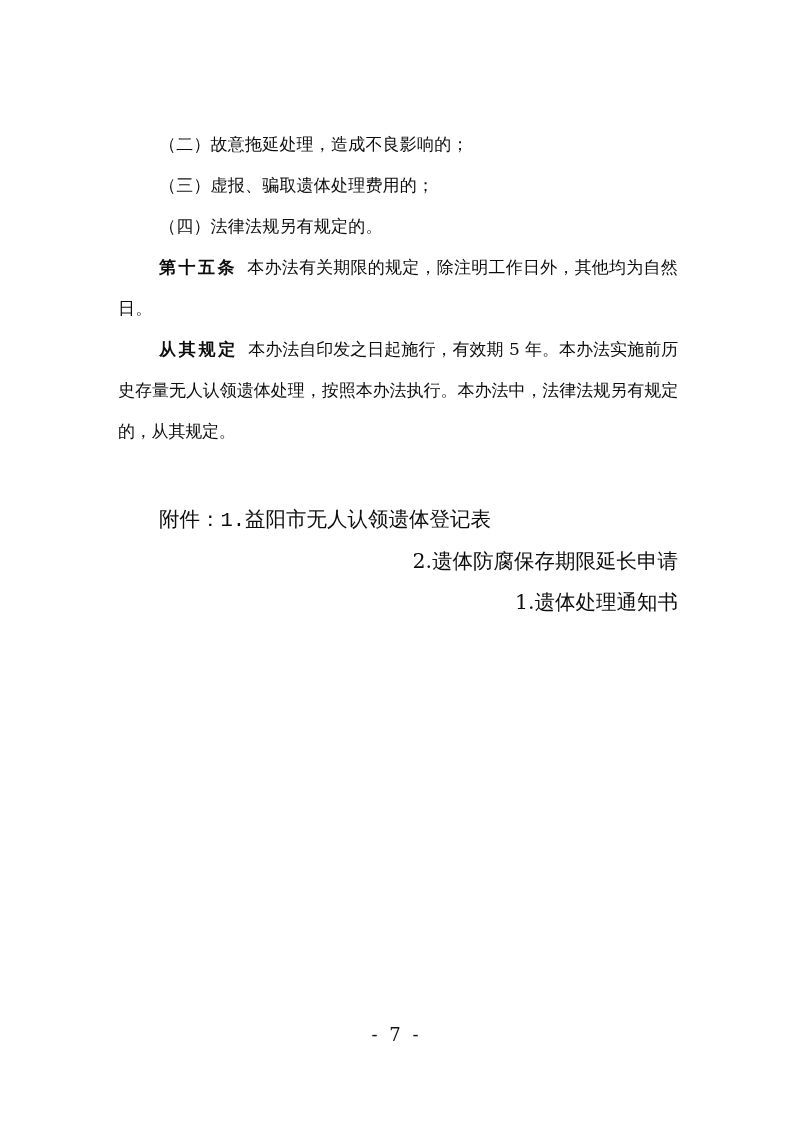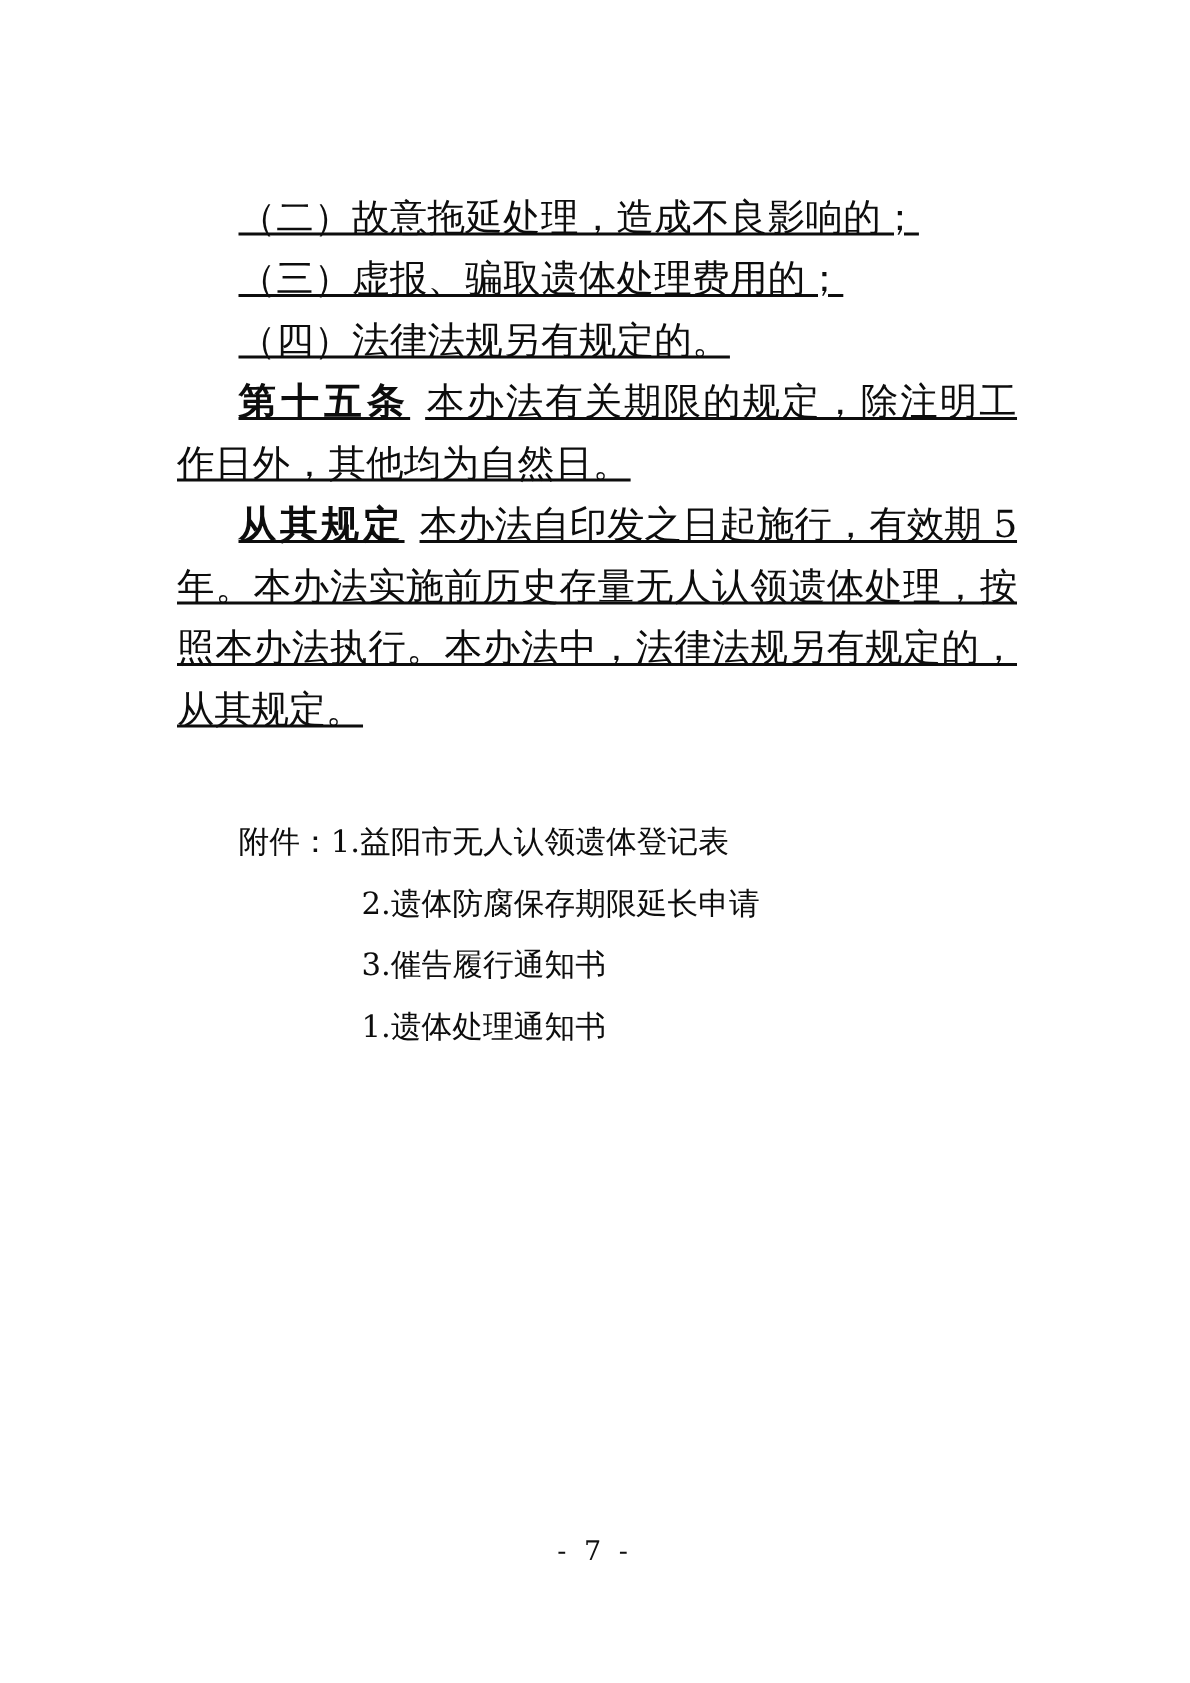--- a/index.html
+++ b/index.html
@@ -23,27 +23,26 @@
     height: 1122px;
     background: #fff;
   }
   .content {
     position: absolute;
     left: 118px;
     top: 124px;
     width: 560px;
   }
   .para {
-    font-size: 25px;
+    font-size: 17px;
     line-height: 41px;
     text-align: justify;
     text-justify: inter-ideograph;
     margin: 0;
     letter-spacing: 0.2px;
-    text-decoration: underline;
   }
   .indent2 {
     text-indent: 41px;
   }
   .clause-label {
     font-weight: bold;
     letter-spacing: 2.5px;
   }
   .clause-gap {
     display: inline-block;
@@ -56,23 +55,25 @@
     margin-top: 48px;
   }
   .attach-line {
     font-size: 20.5px;
     line-height: 41px;
     margin: 0;
     white-space: pre;
   }
   .attach-line.first {
     text-indent: 41px;
+    font-family: Liberation Mono, monospace;
   }
   .attach-line.rest {
     text-indent: 123px;
+    text-align: right;
   }
   .page-number {
     position: absolute;
     left: 0;
     top: 1024px;
     width: 793px;
     text-align: center;
     font-size: 18px;
     font-family: "DejaVu Serif", "Liberation Serif", serif;
     color: #111;
@@ -89,20 +90,19 @@
     <p class="para indent2">（三）虚报、骗取遗体处理费用的；</p>
     <p class="para indent2">（四）法律法规另有规定的。</p>
 
     <p class="para indent2"><span class="clause-label">第十五条</span><span class="clause-gap"></span><span>本办法有关期限的规定，除注明工作日外，其他均为自然日。</span></p>
 
     <p class="para indent2 tight"><span class="clause-label">从其规定</span><span class="clause-gap"></span><span>本办法自印发之日起施行，有效期 5 年。本办法实施前历史存量无人认领遗体处理，按照本办法执行。本办法中，法律法规另有规定的，从其规定。</span></p>
 
     <div class="attach-block">
       <p class="attach-line first"><span>附件：</span><span>1.益阳市无人认领遗体登记表</span></p>
       <p class="attach-line rest">2.遗体防腐保存期限延长申请</p>
-      <p class="attach-line rest">3.催告履行通知书</p>
       <p class="attach-line rest">1.遗体处理通知书</p>
     </div>
 
   </div>
 
   <div class="page-number">- 7 -</div>
 </div>
 
 </body></html>

